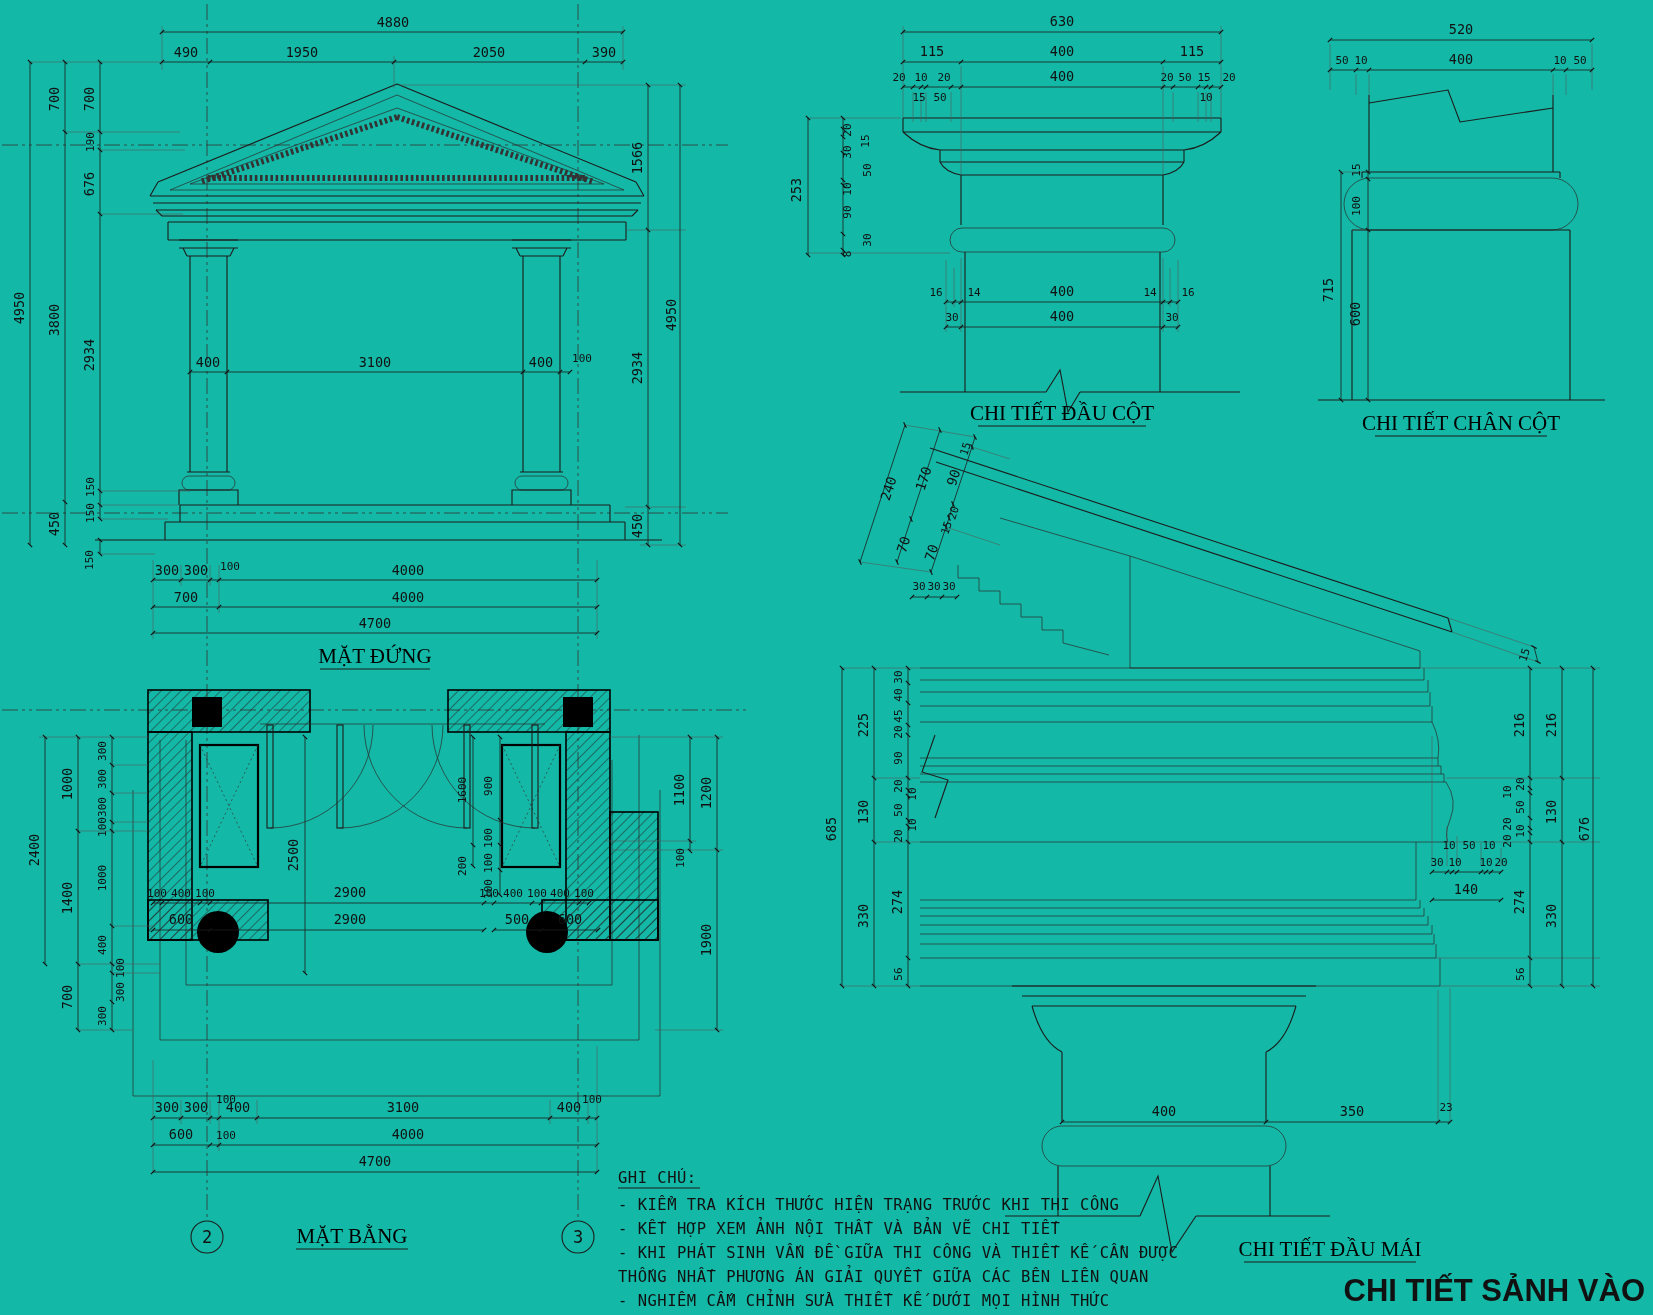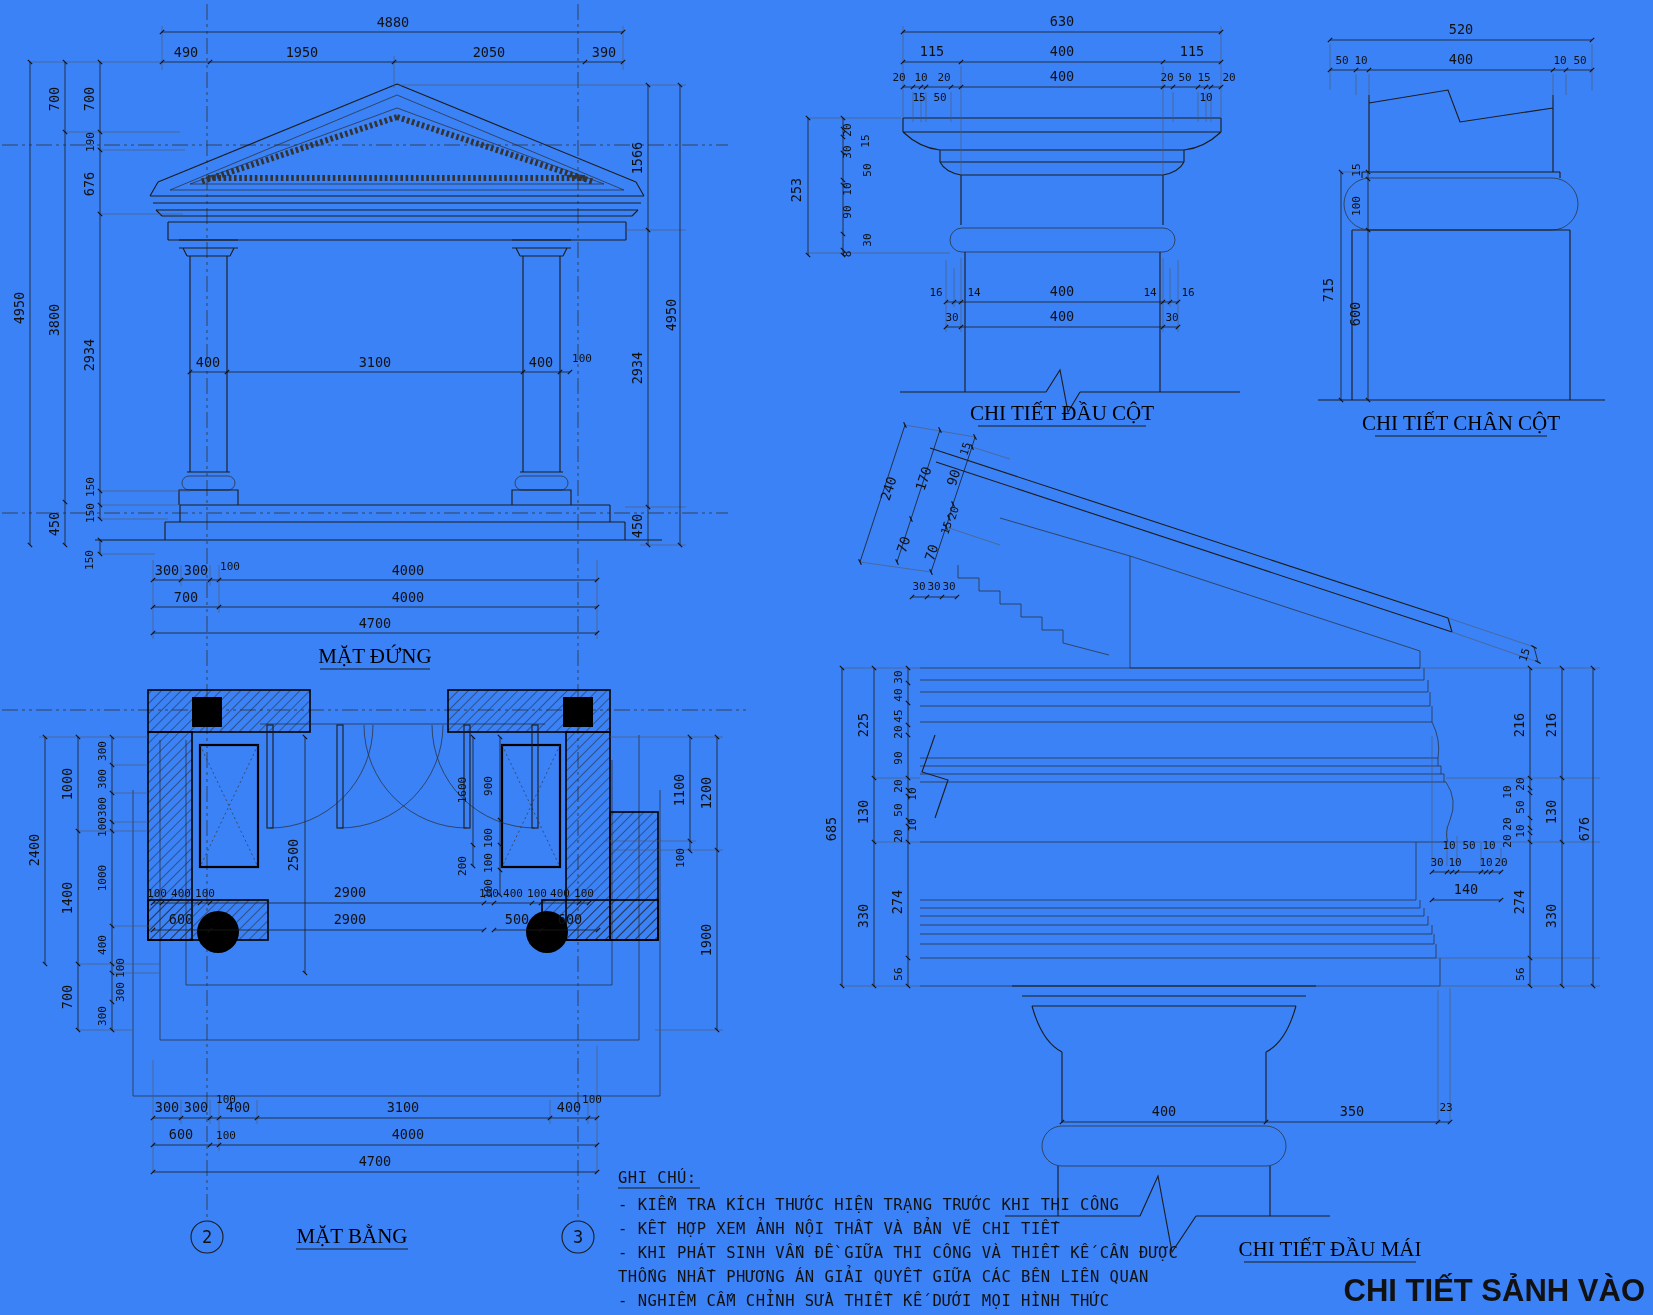--- a/index.html
+++ b/index.html
@@ -1,16 +1,16 @@
 <!DOCTYPE html>
 <html><head>
 <meta charset="utf-8">
 <style>
   html,body{margin:0;padding:0;background:#fff;}
-  #sheet{width:1653px;height:1315px;position:relative;background:#3b82f6;}
+  #sheet{width:1653px;height:1315px;position:relative;background:#14b8a6;}
   svg{display:block}
   .ln{stroke:#1c1c1c;stroke-width:1.1;fill:none}
   .lt{stroke:#2a2a2a;stroke-width:.7;fill:none}
   .lk{stroke:#000;stroke-width:2.2;fill:none}
   .dim{stroke:#1c1c1c;stroke-width:.8;fill:none;marker-start:url(#t);marker-mid:url(#t);marker-end:url(#t)}
   .ext{stroke:#555;stroke-width:.55;fill:none}
   .cl{stroke:#333;stroke-width:.8;fill:none;stroke-dasharray:16 4 3 4 3 4}
   .den{stroke:#333;stroke-width:6;fill:none;stroke-dasharray:2.6 2.6}
   .hx{stroke:#000;stroke-width:1.6;fill:url(#h45)}
   .xd{stroke:#333;stroke-width:.7;fill:none;stroke-dasharray:2 3}

